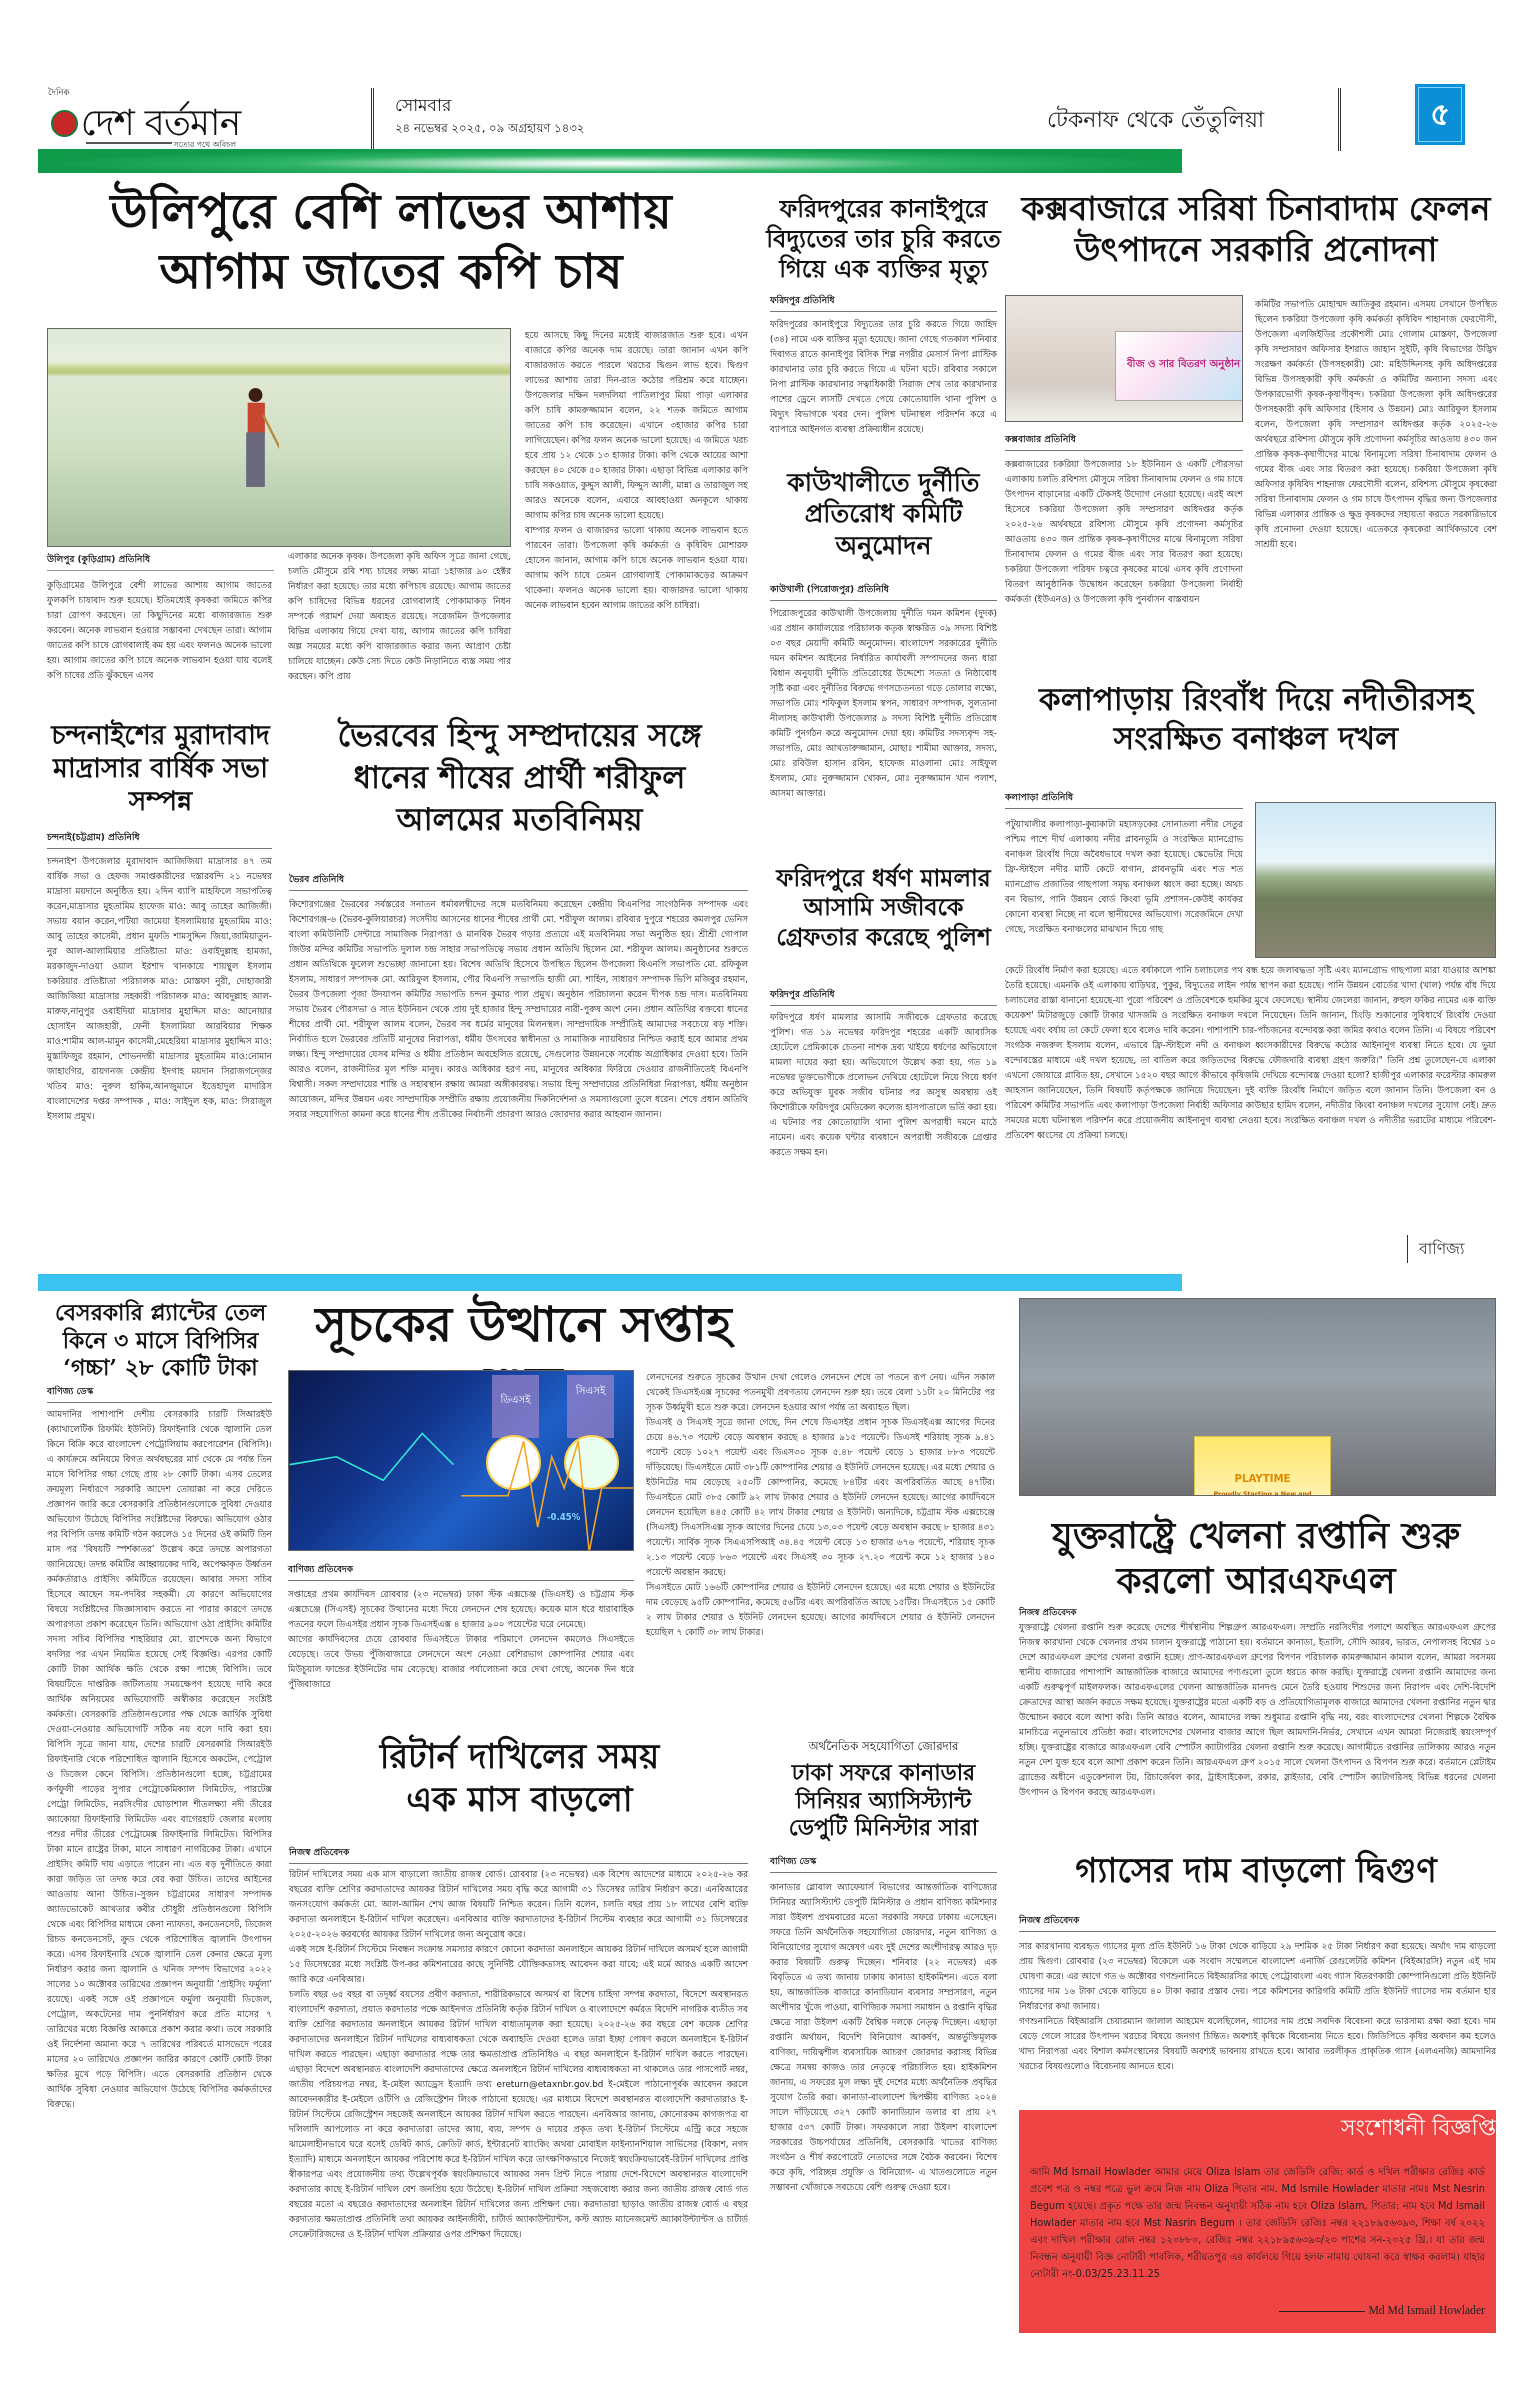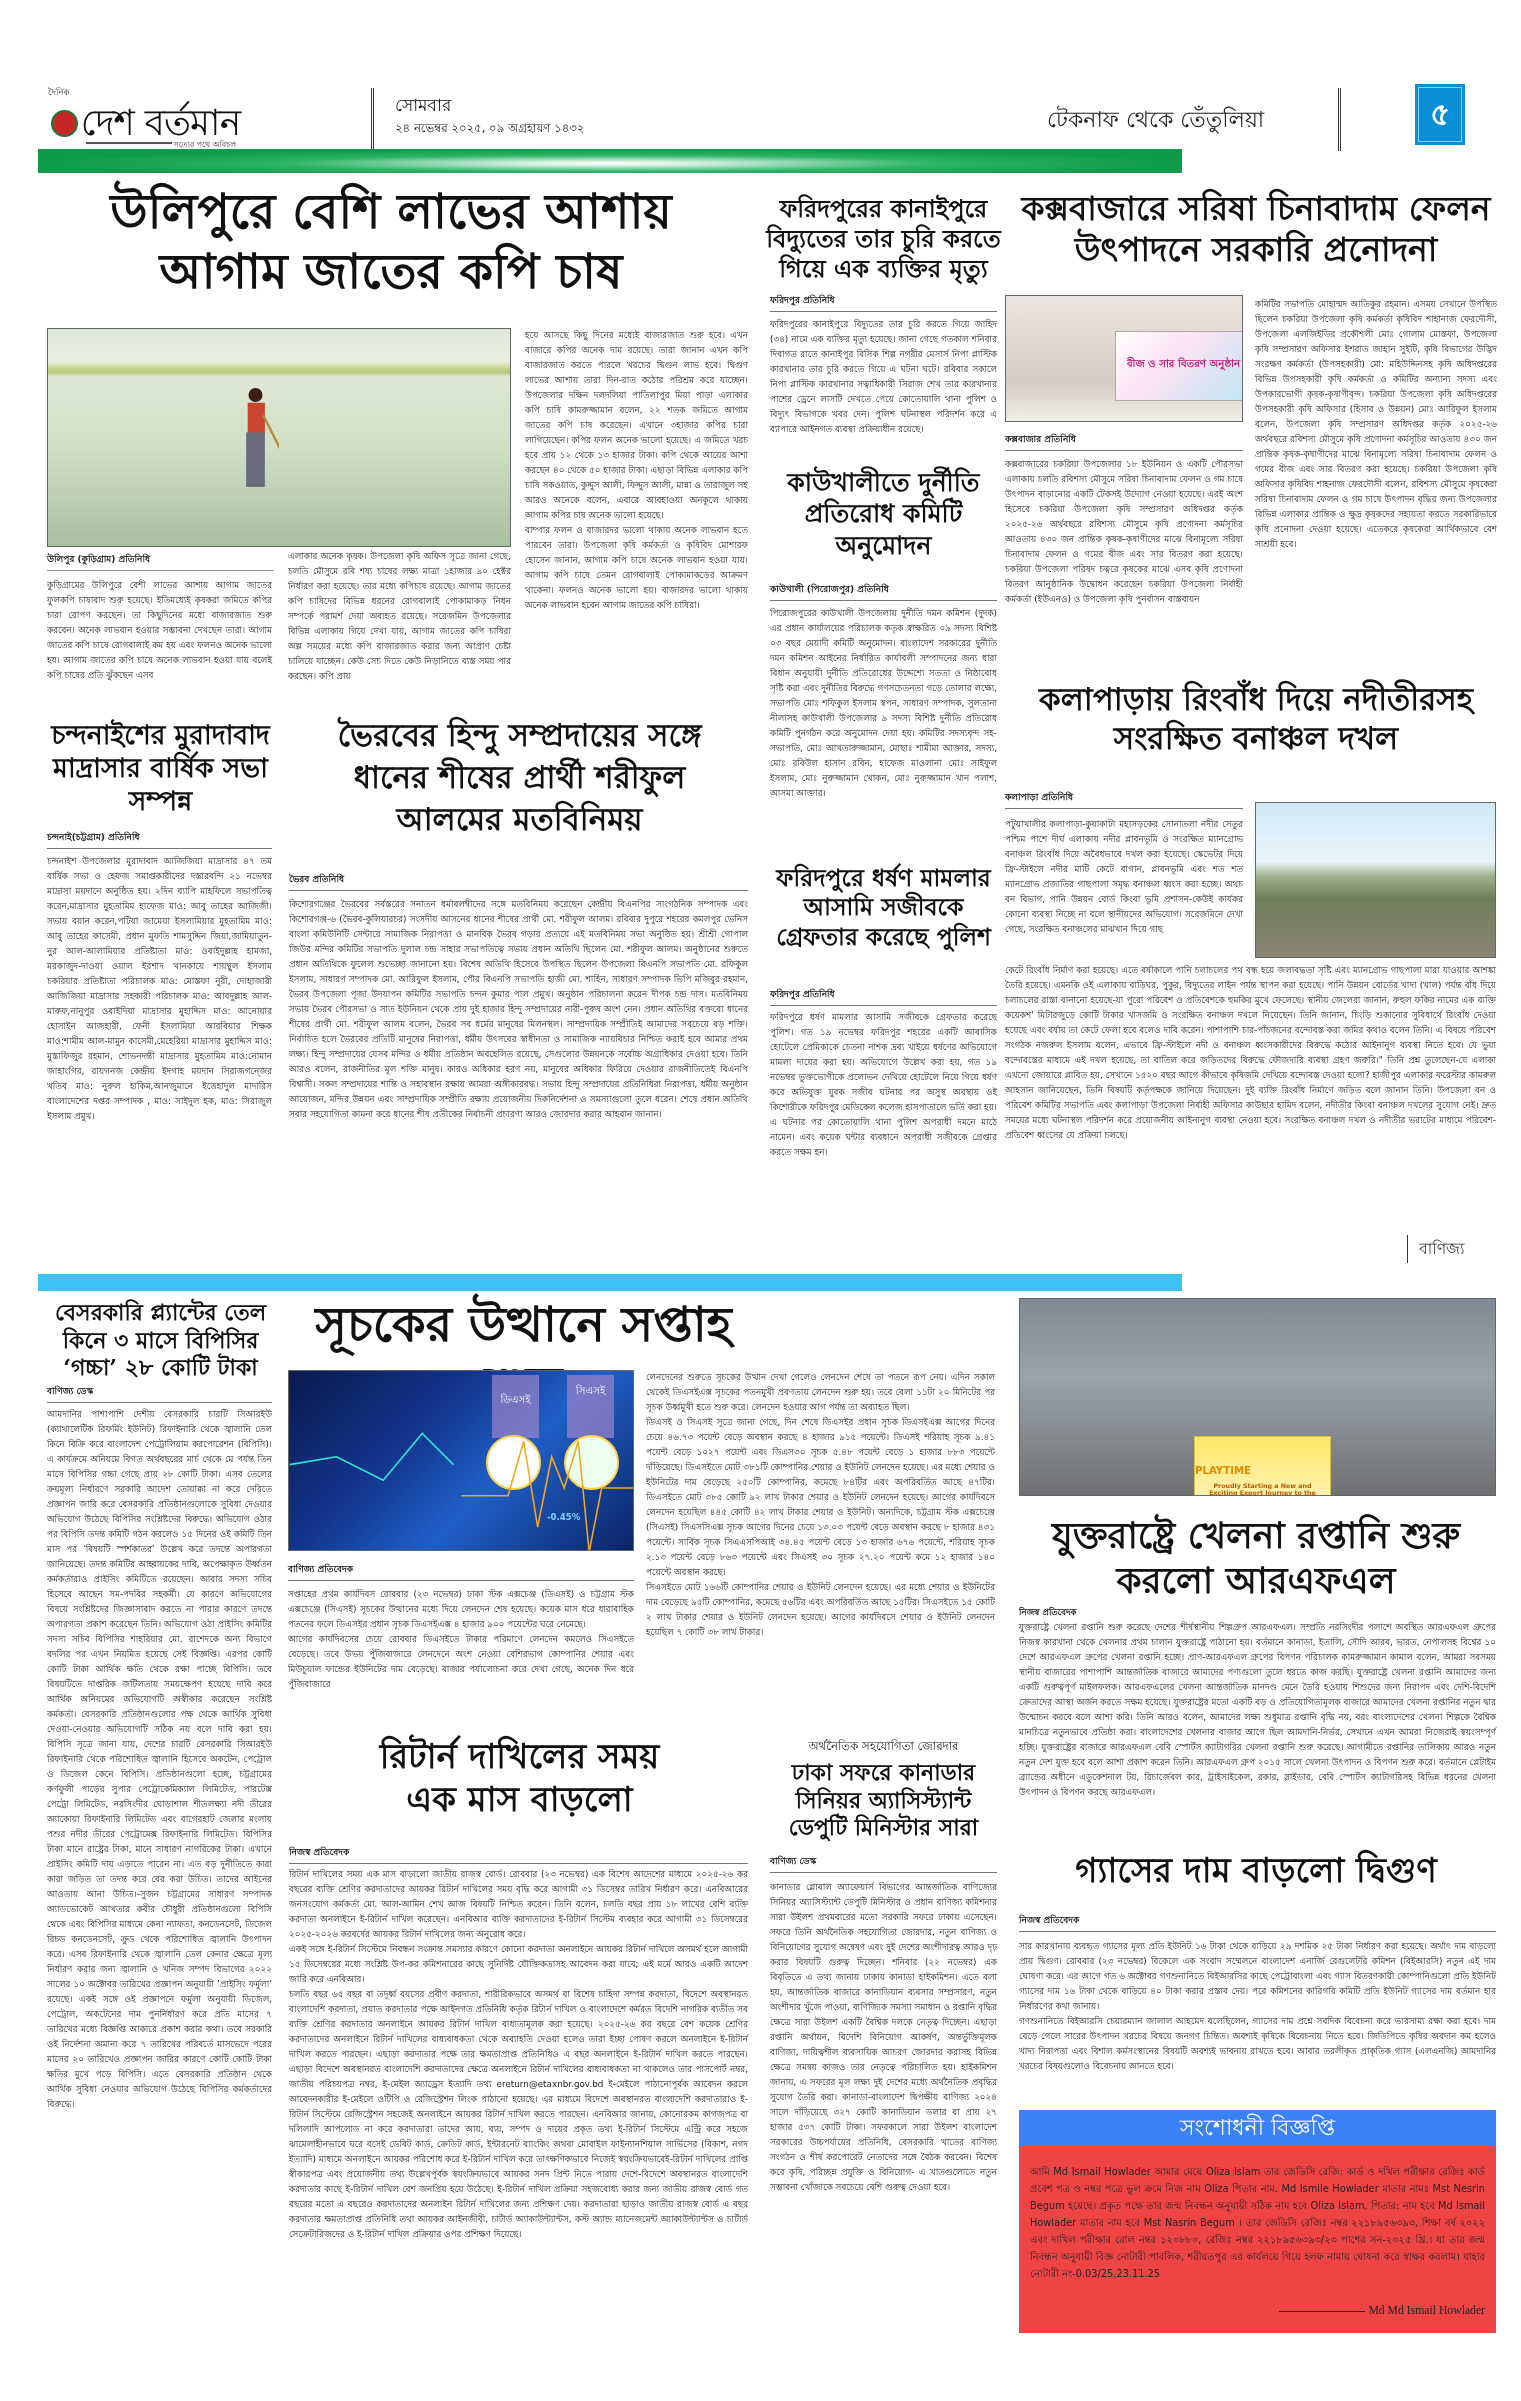--- a/index.html
+++ b/index.html
@@ -39,21 +39,21 @@
   .banner-seed { position: absolute; left: 109px; top: 35px; width: 137px; height: 70px; background: linear-gradient(135deg,#fff 0%,#fbe3f3 40%,#bfe6f6 100%); border: 0.8px solid #aaa; }
   .photo-river { background: linear-gradient(180deg, #cfe9f5 0%, #e9f5fb 38%, #9bb08a 48%, #6f7d5a 62%, #8a8674 100%); }
   .photo-stock { background: linear-gradient(135deg, #0b1a4e 0%, #12348c 35%, #1f5fc7 60%, #0a2466 100%); }
   .photo-team { background: linear-gradient(180deg, #7f8a94 0%, #9aa3aa 40%, #6f7073 100%); }
   .banner-playtime { position: absolute; left: 174px; top: 137px; width: 137px; height: 149px; background: linear-gradient(180deg, #ffe86b 0%, #fff6c9 55%, #ffffff 100%); border: 0.8px solid #d9c04a; }
 
   
   .section-label { left: 1407px; top: 1235px; font-size: 15.6px; color: #333; font-family: "DejaVu Serif", serif; border-left: 1.6px solid #333; padding-left: 11px; height: 28px; line-height: 28px; }
   .blue-band { left: 38px; top: 1274px; width: 1144px; height: 17px; background: #3cc2f0; }
 
-  .notice-head { background: #3b82f6; color: #fff; text-align: center; font-size: 22px; font-family: "DejaVu Serif", serif; height: 36px; line-height: 36px; }
+  .notice-head { background: #ef4444; color: #fff; text-align: right; font-size: 22px; font-family: "DejaVu Serif", serif; height: 36px; line-height: 36px; }
   .notice-body { background: #ef4444; padding: 17px 11px 14px 11px; font-size: 9.8px; line-height: 17px; color: #222; text-align: justify; }
   .notice-sign { text-align: right; margin-top: 20.3px; font-family: "Liberation Serif", serif; font-size: 11.7px; }
   .notice-sign .line { display: inline-block; width: 86px; height: 1.2px; background: #222; vertical-align: middle; margin-right: 3.1px; }
 </style>
 </head>
 <body>
 
 <div class="abs masthead">
   <div class="abs logo">
     <span class="logo-small">দৈনিক</span>
@@ -159,21 +159,21 @@
 </div>
 <div class="abs byline" style="left:288px;top:1562px;width:346px;">বাণিজ্য প্রতিবেদক</div>
 <div class="abs body" style="left:288px;top:1587px;width:346px;white-space:pre-line;">সপ্তাহের প্রথম কার্যদিবস রোববার (২৩ নভেম্বর) ঢাকা স্টক এক্সচেঞ্জ (ডিএসই) ও চট্টগ্রাম স্টক এক্সচেঞ্জে (সিএসই) সূচকের উত্থানের মধ্যে দিয়ে লেনদেন শেষ হয়েছে। কয়েক মাস ধরে ধারাবাহিক পতনের ফলে ডিএসইর প্রধান সূচক ডিএসইএক্স ৪ হাজার ৯০০ পয়েন্টের ঘরে নেমেছে।
 আগের কার্যদিবসের চেয়ে রোববার ডিএসইতে টাকার পরিমাণে লেনদেন কমলেও সিএসইতে বেড়েছে। তবে উভয় পুঁজিবাজারে লেনদেনে অংশ নেওয়া বেশিরভাগ কোম্পানির শেয়ার এবং মিউচুয়াল ফান্ডের ইউনিটের দাম বেড়েছে। বাজার পর্যালোচনা করে দেখা গেছে, অনেক দিন ধরে পুঁজিবাজারে</div>
 <div class="abs body" style="left:646px;top:1370px;width:349px;white-space:pre-line;">লেনদেনের শুরুতে সূচকের উত্থান দেখা গেলেও লেনদেন শেষে তা পতনে রূপ নেয়। এদিন সকাল থেকেই ডিএসইএক্স সূচকের পতনমুখী প্রবণতায় লেনদেন শুরু হয়। তবে বেলা ১১টা ২০ মিনিটের পর সূচক উর্ধ্বমুখী হতে শুরু করে। লেনদেন হওয়ার আগ পর্যন্ত তা অব্যাহত ছিল।
 ডিএসই ও সিএসই সূত্রে জানা গেছে, দিন শেষে ডিএসইর প্রধান সূচক ডিএসইএক্স আগের দিনের চেয়ে ৪৬.৭৩ পয়েন্ট বেড়ে অবস্থান করছে ৪ হাজার ৯১৫ পয়েন্টে। ডিএসই শরিয়াহ সূচক ৯.৪১ পয়েন্ট বেড়ে ১০২৭ পয়েন্ট এবং ডিএস৩০ সূচক ৫.৪৮ পয়েন্ট বেড়ে ১ হাজার ৮৮৩ পয়েন্টে দাঁড়িয়েছে। ডিএসইতে মোট ৩৮১টি কোম্পানির শেয়ার ও ইউনিট লেনদেন হয়েছে। এর মধ্যে শেয়ার ও ইউনিটের দাম বেড়েছে ২৫০টি কোম্পানির, কমেছে ৮৪টির এবং অপরিবর্তিত আছে ৪৭টির। ডিএসইতে মোট ৩৮৫ কোটি ৯২ লাখ টাকার শেয়ার ও ইউনিট লেনদেন হয়েছে। আগের কার্যদিবসে লেনদেন হয়েছিল ৪৪৫ কোটি ৪২ লাখ টাকার শেয়ার ও ইউনিট। অন্যদিকে, চট্টগ্রাম স্টক এক্সচেঞ্জে (সিএসই) সিএসসিএক্স সূচক আগের দিনের চেয়ে ১৩.০৩ পয়েন্ট বেড়ে অবস্থান করছে ৮ হাজার ৪৩১ পয়েন্টে। সার্বিক সূচক সিএএসপিআই ৩৪.৪৫ পয়েন্ট বেড়ে ১৩ হাজার ৬৭৬ পয়েন্টে, শরিয়াহ সূচক ২.১৩ পয়েন্ট বেড়ে ৮৬৩ পয়েন্টে এবং সিএসই ৩০ সূচক ২৭.২০ পয়েন্ট কমে ১২ হাজার ১৪০ পয়েন্টে অবস্থান করছে।
 সিএসইতে মোট ১৬৬টি কোম্পানির শেয়ার ও ইউনিট লেনদেন হয়েছে। এর মধ্যে শেয়ার ও ইউনিটের দাম বেড়েছে ৯৫টি কোম্পানির, কমেছে ৫৬টির এবং অপরিবর্তিত আছে ১৫টির। সিএসইতে ১৫ কোটি ২ লাখ টাকার শেয়ার ও ইউনিট লেনদেন হয়েছে। আগের কার্যদিবসে শেয়ার ও ইউনিট লেনদেন হয়েছিল ৭ কোটি ৩৮ লাখ টাকার।</div>
 
 <div class="abs photo photo-team" style="left:1019px;top:1298px;width:477px;height:198px;">
   <div class="banner-playtime">
-    <div style="margin-top:28px;text-align:left;font-size:10.2px;font-weight:bold;color:#e08a00;">PLAYTIME</div>
+    <div style="margin-top:36px;text-align:center;font-size:10.2px;font-weight:bold;color:#e08a00;">PLAYTIME</div>
     <div style="margin:6.3px 11px;text-align:center;font-size:6.3px;font-weight:bold;color:#b35c00;">Proudly Starting a New and Exciting Export Journey to the USA</div>
   </div>
 </div>
 <div class="abs hl" style="left:1008px;top:1513px;width:496px;font-size:36px;">
   <div>যুক্তরাষ্ট্রে খেলনা রপ্তানি শুরু</div>
   <div>করলো আরএফএল</div>
 </div>
 <div class="abs" style="left:1019px;top:1606px;font-size:8.6px;font-weight:bold;color:#222;">নিজস্ব প্রতিবেদক</div>
 <div class="abs body" style="left:1019px;top:1620px;width:477px;">যুক্তরাষ্ট্রে খেলনা রপ্তানি শুরু করেছে দেশের শীর্ষস্থানীয় শিল্পগ্রুপ আরএফএল। সম্প্রতি নরসিংদীর পলাশে অবস্থিত আরএফএল গ্রুপের নিজস্ব কারখানা থেকে খেলনার প্রথম চালান যুক্তরাষ্ট্রে পাঠানো হয়। বর্তমানে কানাডা, ইতালি, সৌদি আরব, ভারত, নেপালসহ বিশ্বের ১০ দেশে আরএফএল গ্রুপের খেলনা রপ্তানি হচ্ছে। প্রাণ-আরএফএল গ্রুপের বিপণন পরিচালক কামরুজ্জামান কামাল বলেন, আমরা সবসময় স্থানীয় বাজারের পাশাপাশি আন্তর্জাতিক বাজারে আমাদের পণ্যগুলো তুলে ধরতে কাজ করছি। যুক্তরাষ্ট্রে খেলনা রপ্তানি আমাদের জন্য একটি গুরুত্বপূর্ণ মাইলফলক। আরএফএলের খেলনা আন্তর্জাতিক মানদণ্ড মেনে তৈরি হওয়ায় শিশুদের জন্য নিরাপদ এবং দেশি-বিদেশি ক্রেতাদের আস্থা অর্জন করতে সক্ষম হয়েছে। যুক্তরাষ্ট্রের মতো একটি বড় ও প্রতিযোগিতামূলক বাজারে আমাদের খেলনা রপ্তানির নতুন দ্বার উন্মোচন করবে বলে আশা করি। তিনি আরও বলেন, আমাদের লক্ষ্য শুধুমাত্র রপ্তানি বৃদ্ধি নয়, বরং বাংলাদেশের খেলনা শিল্পকে বৈশ্বিক মানচিত্রে নতুনভাবে প্রতিষ্ঠা করা। বাংলাদেশের খেলনার বাজার আগে ছিল আমদানি-নির্ভর, সেখানে এখন আমরা নিজেরাই স্বয়ংসম্পূর্ণ হচ্ছি। যুক্তরাষ্ট্রের বাজারে আরএফএল বেবি স্পোর্টস ক্যাটাগরির খেলনা রপ্তানি শুরু করেছে। আগামীতে রপ্তানির তালিকায় আরও নতুন নতুন দেশ যুক্ত হবে বলে আশা প্রকাশ করেন তিনি। আরএফএল গ্রুপ ২০১৫ সালে খেলনা উৎপাদন ও বিপণন শুরু করে। বর্তমানে প্লেটাইম ব্র্যান্ডের অধীনে এডুকেশনাল টয়, রিচার্জেবল কার, ট্রাইসাইকেল, রকার, স্লাইডার, বেবি স্পোর্টস ক্যাটাগরিসহ বিভিন্ন ধরনের খেলনা উৎপাদন ও বিপণন করছে আরএফএল।</div>
 

